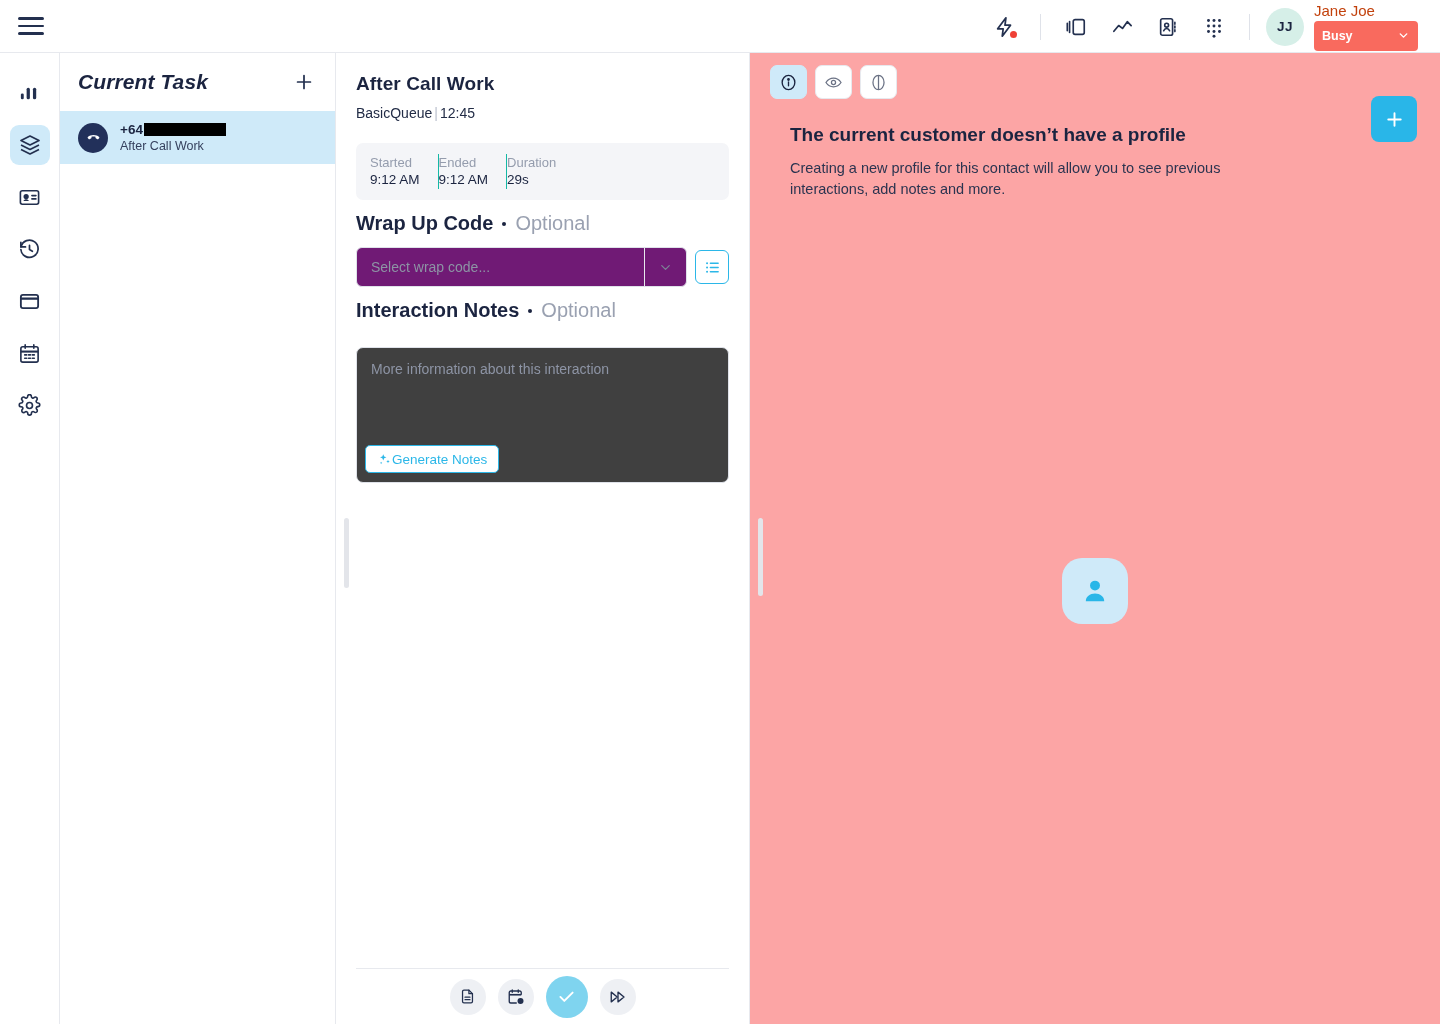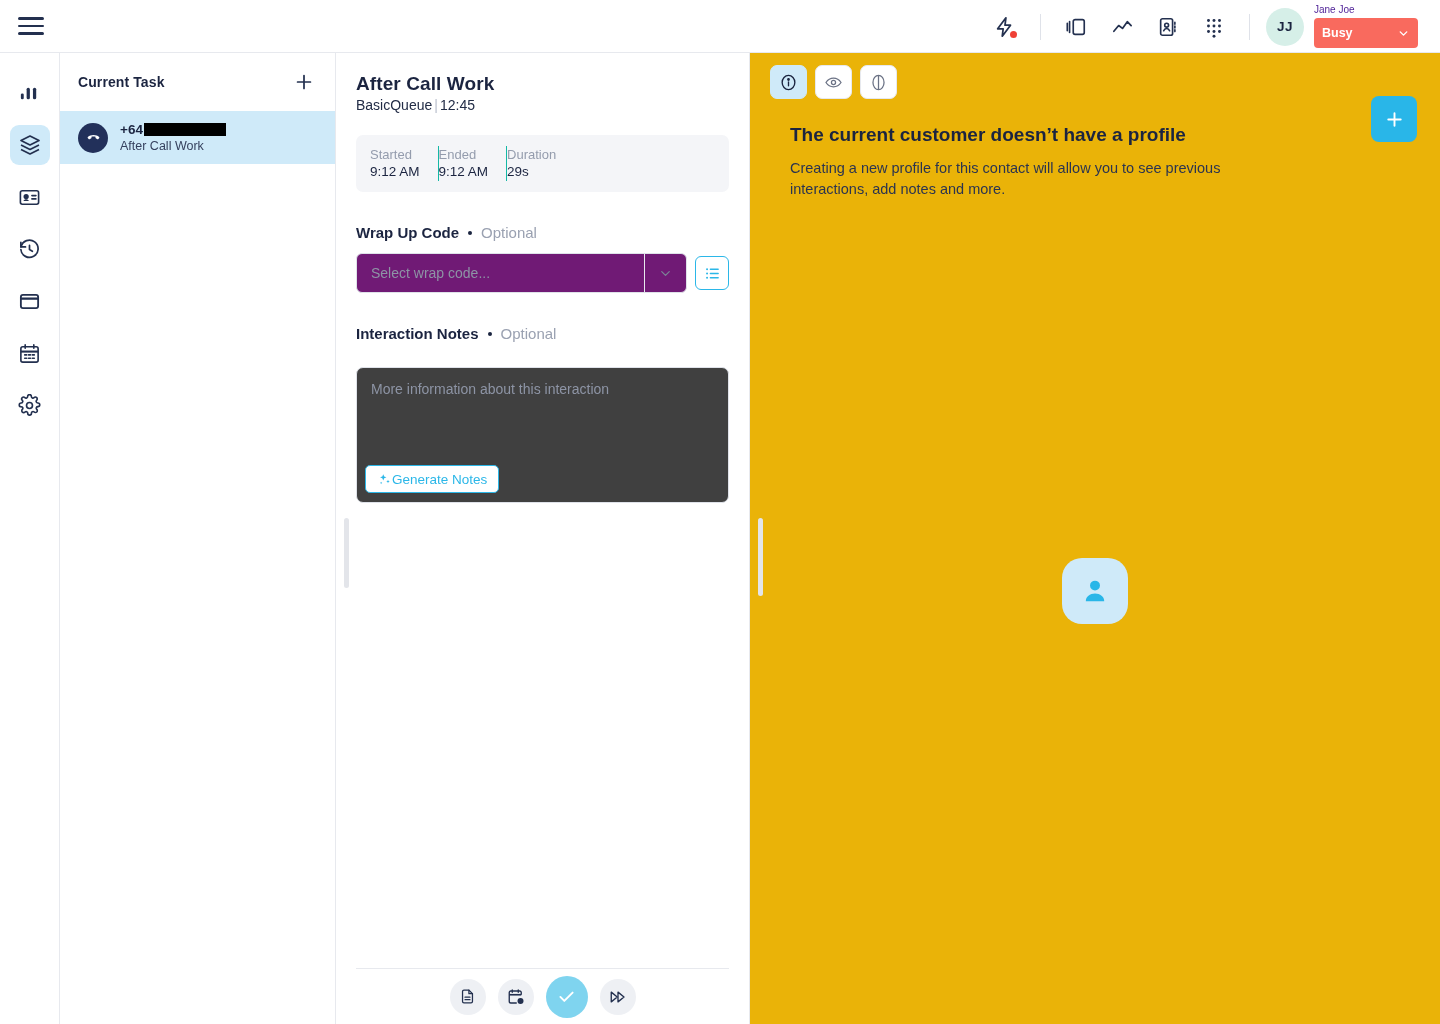--- a/index.html
+++ b/index.html
@@ -40,21 +40,21 @@
     width: 7px; height: 7px; border-radius: 50%; background: #ef4136;
   }
   .avatar {
     width: 38px; height: 38px; border-radius: 50%;
     background: #d6efe8; color: #1b2440;
     display: flex; align-items: center; justify-content: center;
     font-size: 13.5px; font-weight: 700; letter-spacing: .5px;
     margin-left: 4px; margin-right: 10px;
   }
   .userblock { display: flex; flex-direction: column; gap: 3px; }
-  .username { font-size: 10px; color: #4c1d95; line-height: 1; }
+  .username { font-size: 15px; color: #c2410c; line-height: 1; }
   .statuspill {
     width: 104px; height: 30px; border-radius: 4px; background: #f96a5e;
     color: #fff; font-size: 12.5px; font-weight: 700;
     display: flex; align-items: center; padding: 0 8px;
     cursor: pointer; justify-content: space-between;
   }
 
   
   .rail {
     position: absolute; top: 53px; left: 0; width: 60px; height: 971px;
@@ -70,21 +70,21 @@
 
   
   .taskpanel {
     position: absolute; top: 53px; left: 60px; width: 276px; height: 971px;
     background: #fff; border-right: 1px solid #e7e9ee;
   }
   .task-head {
     height: 58px; display: flex; align-items: center; justify-content: space-between;
     padding: 0 18px 0 18px;
   }
-  .task-title { font-size: 14px; font-weight: 700; color: #1b2440; letter-spacing: .1px; }
+  .task-title { font-size: 21px; font-weight: 700; color: #1b2440; letter-spacing: .1px; font-style: italic; }
   .plus-btn {
     width: 26px; height: 26px; display: flex; align-items: center; justify-content: center;
     cursor: pointer; color: #23304f;
   }
   .task-row {
     height: 53px; background: #cfeaf9; display: flex; align-items: center; gap: 12px;
     padding: 0 18px; cursor: pointer;
   }
   .task-ava {
     width: 30px; height: 30px; border-radius: 50%; background: #22305a;
@@ -95,33 +95,33 @@
   .redact { display: inline-block; width: 82px; height: 13px; background: #000; margin-left: 1px; }
   .task-sub { font-size: 12.5px; color: #36415e; }
 
   
   .center {
     position: absolute; top: 53px; left: 336px; width: 414px; height: 971px;
     background: #fff; border-right: 1px solid #e7e9ee;
   }
   .c-inner { padding: 20px 20px 0 20px; }
   .c-title { font-size: 19px; font-weight: 700; color: #1b2440; letter-spacing: .1px; }
-  .c-sub { font-size: 14px; color: #222c46; margin-top: 2px; }
+  .c-sub { font-size: 14px; color: #222c46; margin-top: 10px; }
   .c-sub .bar { color: #b9bfcc; padding: 0 2px; }
 
   .statbox {
     margin-top: 22px; height: 57px; background: #f4f5f8; border-radius: 7px;
     display: flex; align-items: center; padding: 0 14px;
   }
   .stat { padding-right: 18px; }
   .stat + .stat { border-left: 1px solid #14b8a6; }
   .stat-k { font-size: 13px; color: #949cad; line-height: 1.35; }
   .stat-v { font-size: 13.5px; color: #1b2440; line-height: 1.35; }
 
-  .field-label { margin-top: 32px; font-size: 15px; font-weight: 700; color: #1b2440; display: flex; align-items: center; gap: 9px; }
+  .field-label { margin-top: 12px; font-size: 20px; font-weight: 700; color: #1b2440; display: flex; align-items: center; gap: 9px; }
   .field-label .dot { width: 4px; height: 4px; border-radius: 50%; background: #1b2440; display:inline-block; }
   .field-label .opt { font-weight: 400; color: #9aa1b1; }
 
   .selectrow { margin-top: 12px; display: flex; align-items: center; gap: 8px; }
   .select {
     flex: 1 1 auto; height: 40px; border: 1px solid #dfe2e9; border-radius: 6px;
     display: flex; align-items: center; justify-content: space-between; cursor: pointer; background:#701a75;
   }
   .select .ph { font-size: 14px; color: #8d94a5; padding-left: 14px; }
   .select .chev { width: 42px; height: 38px; border-left: 1px solid #e7e9ee; display:flex; align-items:center; justify-content:center; color:#7b8295; }
@@ -151,21 +151,21 @@
     border-top: 1px solid #e7e9ee;
     display: flex; align-items: center; justify-content: center; gap: 12px;
   }
   .rbtn {
     width: 36px; height: 36px; border-radius: 50%; background: #eef0f4;
     display: flex; align-items: center; justify-content: center; cursor: pointer; color: #23304f;
   }
   .rbtn.primary { width: 42px; height: 42px; background: #7fd4ef; color: #fff; }
 
   
-  .right { position: absolute; top: 53px; left: 750px; width: 690px; height: 971px; background: #eab308; }
+  .right { position: absolute; top: 53px; left: 750px; width: 690px; height: 971px; background: #fca5a5; }
   .tabs { display: flex; gap: 8px; padding: 12px 20px 0 20px; }
   .tab {
     width: 37px; height: 34px; border-radius: 7px; border: 1px solid #e7e9ee; background: #fff;
     display: flex; align-items: center; justify-content: center; cursor: pointer; color: #6b7285;
   }
   .tab.active { background: #cfeaf9; border-color: #cfeaf9; color: #1b2440; }
 
   .r-body { padding: 25px 20px 0 40px; position: relative; }
   .r-title { font-size: 19px; font-weight: 700; color: #1b2440; }
   .r-desc { margin-top: 12px; font-size: 14.5px; color: #2b3450; line-height: 1.45; max-width: 480px; }

